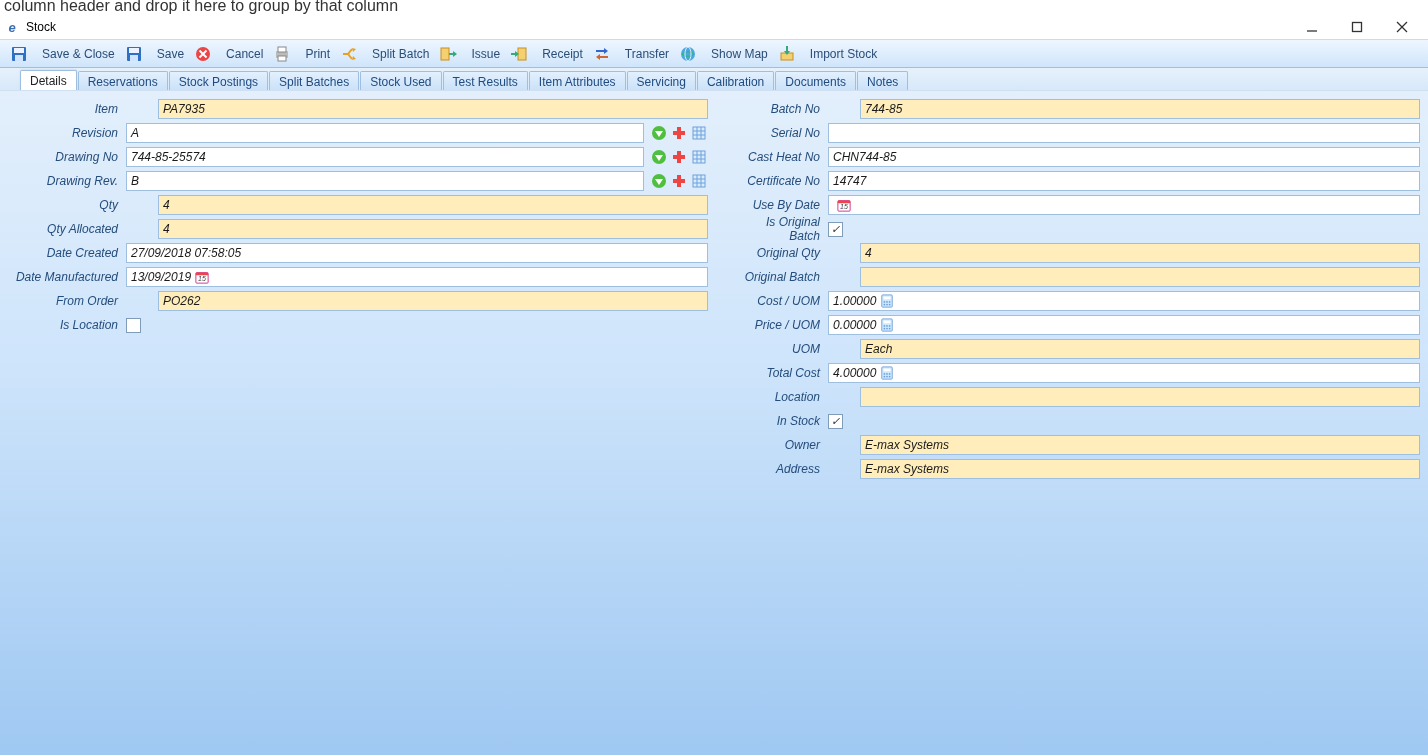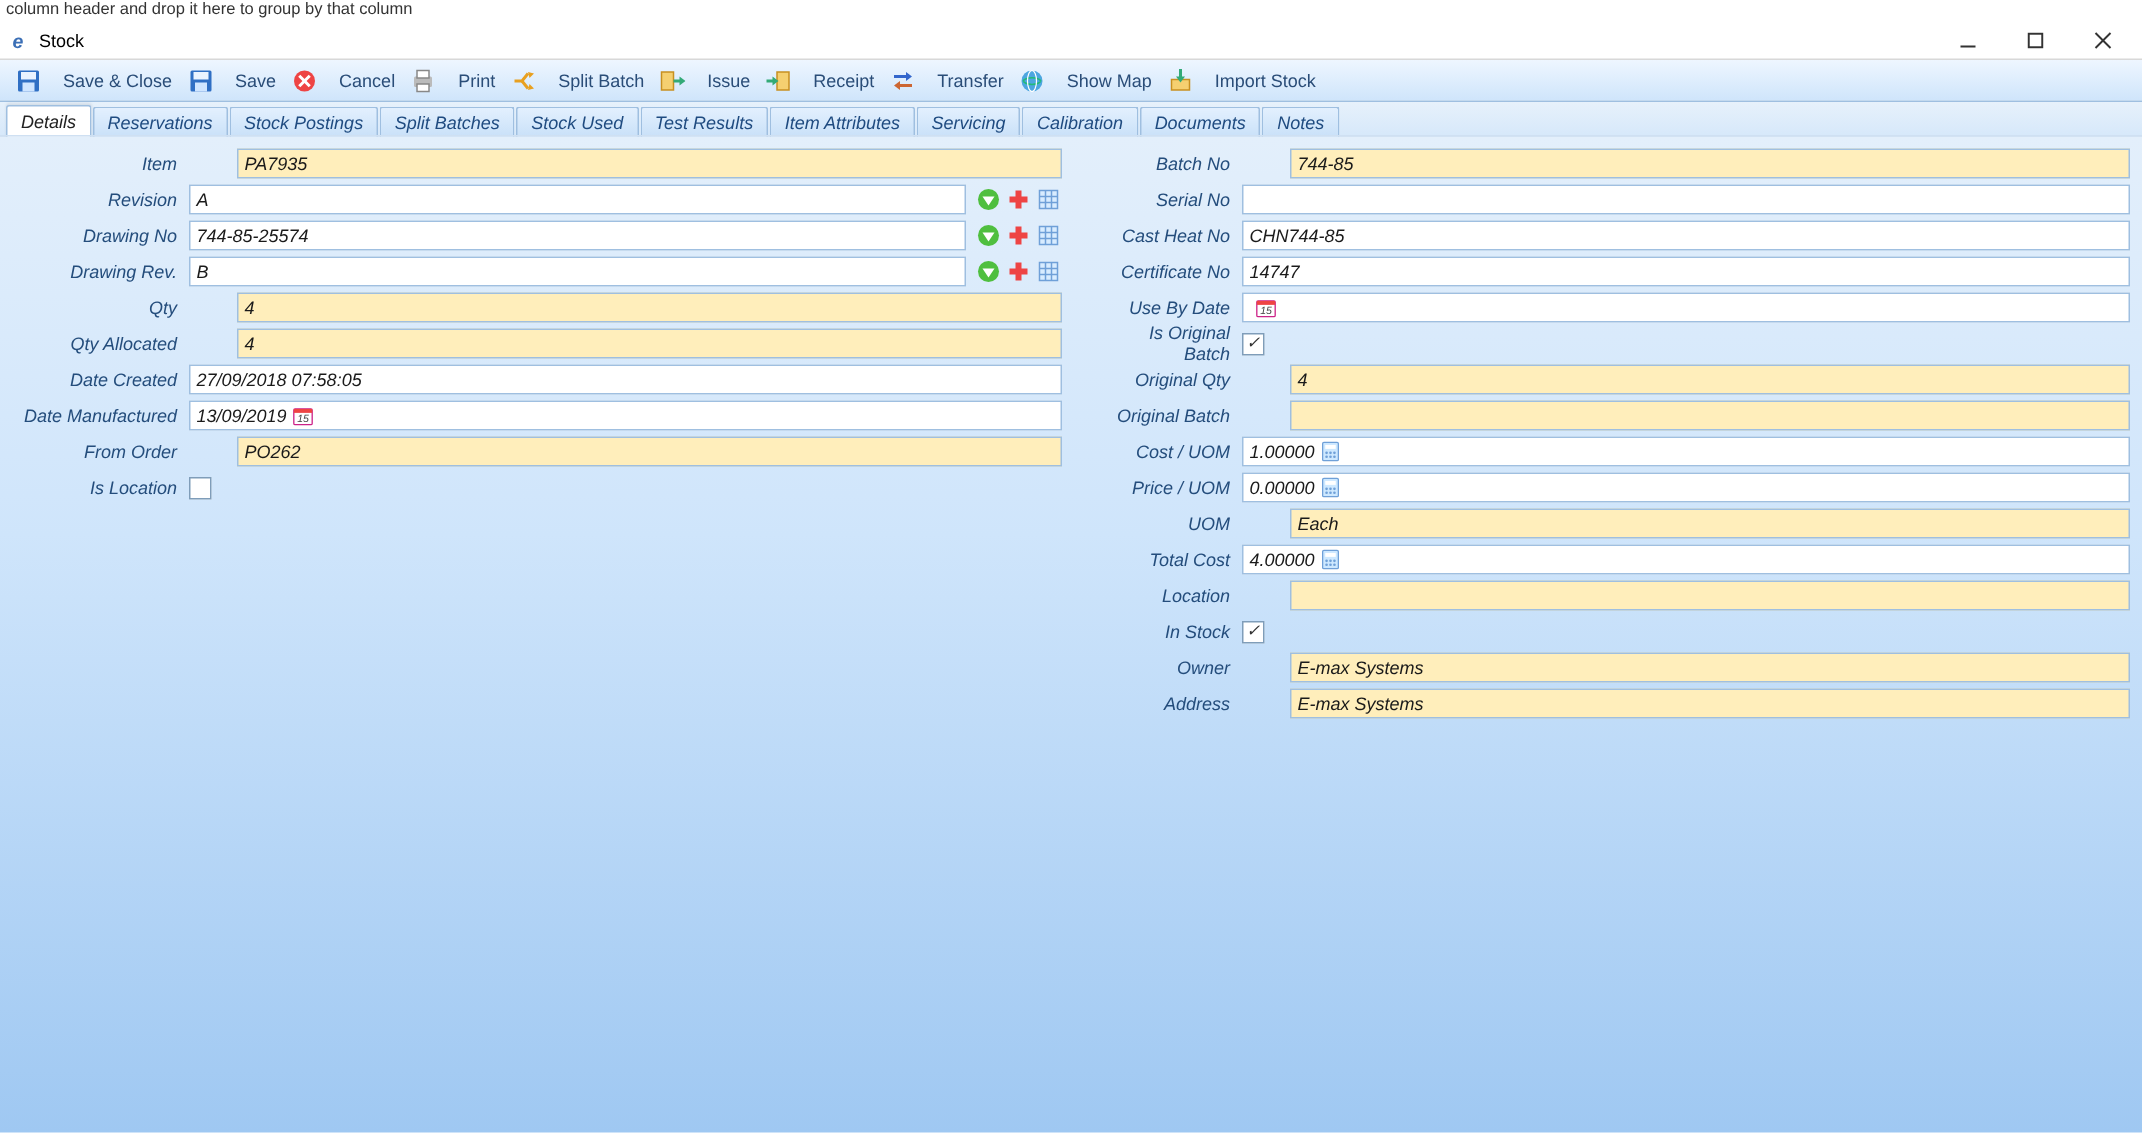--- a/index.html
+++ b/index.html
@@ -1,37 +1,37 @@
 <!DOCTYPE html>
 <html><head>
 <meta charset="utf-8">
 <style>
   * { box-sizing: border-box; }
   html, body { margin:0; padding:0; font-family: "Segoe UI", Tahoma, sans-serif; font-size:12px; color:#1a1a1a; }
   body { background:#fff; width:1428px; height:755px; overflow:hidden; }
 
   
-  .top-hint { height:15px; background:#fff; font-size:11px; color:#333; padding-left:4px; line-height:12px; overflow:hidden; }
+  .top-hint { height:15px; background:#fff; font-size:16px; color:#333; padding-left:4px; line-height:12px; overflow:hidden; }
 
   
   .titlebar { height:25px; background:#fff; border-bottom:1px solid #d8d8d8; display:flex; align-items:center; padding:0 4px; }
   .titlebar .app-icon { width:16px; height:16px; margin-right:6px; display:inline-flex; align-items:center; justify-content:center; color:#3b6fb6; font-weight:bold; font-style:italic; font-size:13px; }
   .titlebar .title-text { flex:0 0 auto; color:#000000; }
   .titlebar .spacer { flex:1; }
   .titlebar .winbtn { width:45px; height:25px; display:flex; align-items:center; justify-content:center; }
   .titlebar .winbtn svg { width:12px; height:12px; }
 
   
   .toolbar { height:28px; background:linear-gradient(#eef6ff, #cfe5fb); border-bottom:1px solid #9fbfe0; display:flex; align-items:center; padding:0 6px; gap:2px; }
   .toolbtn { display:flex; align-items:center; gap:14px; padding:1px 4px; border-radius:2px; cursor:pointer; }
   .toolbtn .ticon { width:18px; height:18px; display:flex; align-items:center; justify-content:center; }
   .toolbtn .tlabel { color:#2a4d78; }
 
   
-  .tabs { height:24px; background:linear-gradient(#e7f1fb,#d6e8fa); border-bottom:1px solid #9fbfe0; display:flex; align-items:flex-end; padding-left:4px;font-style:italic; }
+  .tabs { height:24px; background:linear-gradient(#e7f1fb,#d6e8fa); border-bottom:1px solid #9fbfe0; display:flex; align-items:flex-end; padding-left:20px; }
   .tab { padding:3px 9px 3px 9px; border:1px solid #9fbfe0; border-bottom:none; background:linear-gradient(#e3f0fe,#c8e0f8); margin-right:1px; color:#1f4b80; border-radius:2px 2px 0 0; cursor:pointer; position:relative; top:1px; }
   .tab.active { background:#fff; color:#222; border-bottom:1px solid #fff; font-weight:400; box-shadow:0 -1px 2px rgba(0,0,0,0.08); }
 
   
   .main { position:absolute; left:0; right:0; top:90px; bottom:0; background:linear-gradient(#e3effb 0%, #cfe5fb 40%, #9fc8f2 100%); border-top:1px solid #cfe0f2; }
   .columns { display:flex; gap:24px; padding:6px 8px 8px 8px;font-style:italic; }
   .col { flex:1; min-width:0; }
   .col-left { flex:0 0 700px; }
   .col-right { flex:1; }
 

